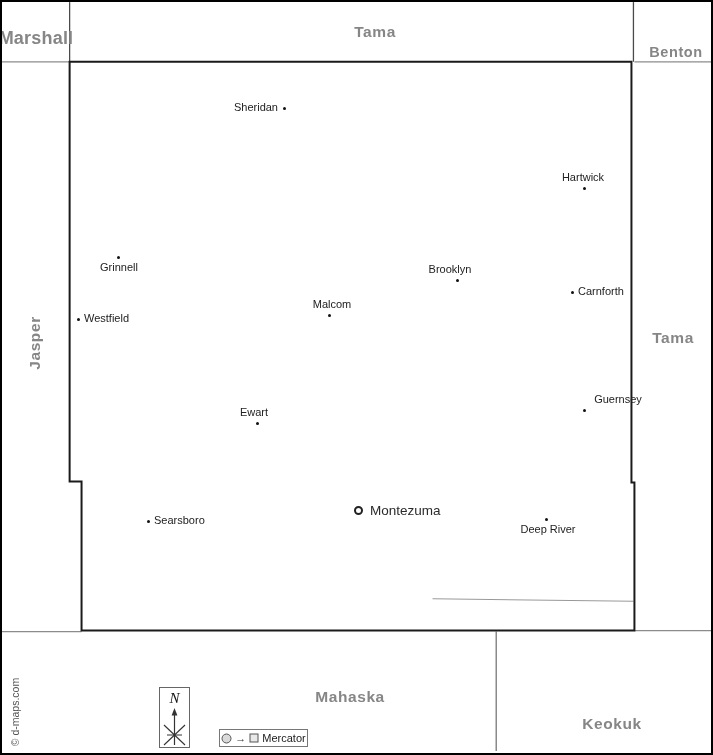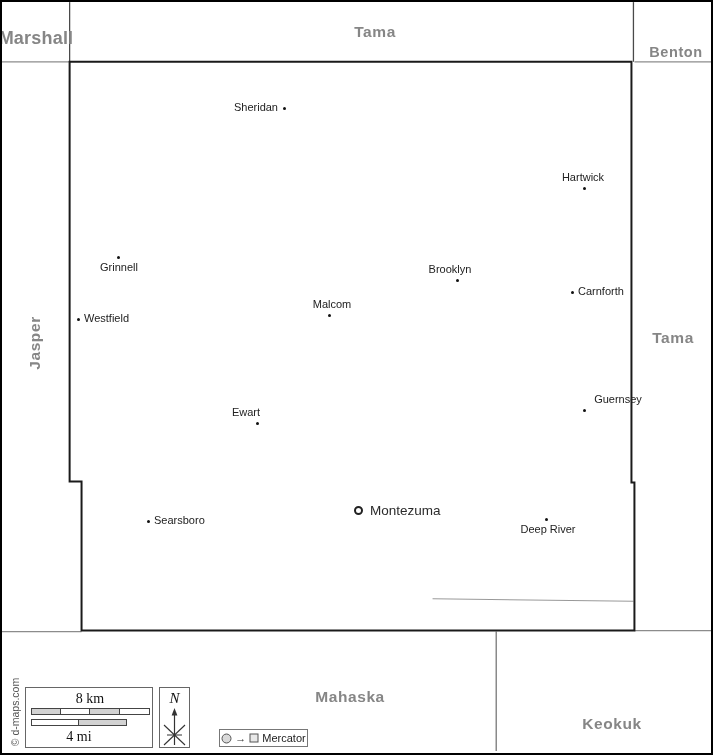--- a/index.html
+++ b/index.html
@@ -123,43 +123,29 @@
       <div class="town-label" style="left: 448px; top: 261px; transform: translateX(-50%);">Brooklyn</div>
       <div class="town-dot" style="left: 568.5px; top: 288.5px;"></div>
       <div class="town-label" style="left: 576px; top: 283px;">Carnforth</div>
       <div class="town-dot" style="left: 74.5px; top: 315.5px;"></div>
       <div class="town-label" style="left: 82px; top: 310px;">Westfield</div>
       <div class="town-dot" style="left: 325.5px; top: 311.5px;"></div>
       <div class="town-label" style="left: 330px; top: 296px; transform: translateX(-50%);">Malcom</div>
       <div class="town-dot" style="left: 580.5px; top: 406.5px;"></div>
       <div class="town-label" style="left: 590px; top: 391px; transform: translateX(-50%); margin-left: 26px;">Guernsey</div>
       <div class="town-dot" style="left: 253.5px; top: 419.5px;"></div>
-      <div class="town-label" style="left: 244px; top: 404px; transform: translateX(-50%);">Ewart</div>
+      <div class="town-label" style="left: 252px; top: 404px; transform: translateX(-50%);">Ewart</div>
       <div class="town-dot" style="left: 144.5px; top: 517.5px;"></div>
       <div class="town-label" style="left: 152px; top: 512px;">Searsboro</div>
       <div class="seat-marker" style="left: 351.9px; top: 503.9px;"></div>
       <div class="seat-label" style="left: 368px; top: 500px;">Montezuma</div>
       <div class="town-dot" style="left: 542.5px; top: 515.5px;"></div>
       <div class="town-label" style="left: 546px; top: 521px; transform: translateX(-50%);">Deep River</div>
     </div>
 
-  <div class="scale-box">
-    <div class="scale-text" style="left:64px;top:3px;">8 km</div>
-    <div class="bar" style="left:5px;top:20px;width:117px;">
-      <div class="seg g" style="width:29px;"></div>
-      <div class="seg w" style="width:29px;"></div>
-      <div class="seg g" style="width:30px;"></div>
-      <div class="seg w" style="width:29px;"></div>
-    </div>
-    <div class="bar" style="left:5px;top:31px;width:94px;">
-      <div class="seg w" style="width:47px;"></div>
-      <div class="seg g" style="width:47px;"></div>
-    </div>
-    <div class="scale-text" style="left:53px;top:41px;">4 mi</div>
-  </div>
 
   <div class="north-box">
     <div class="north-n">N</div>
     <svg width="29" height="40" style="position:absolute;left:0;top:19px;" viewBox="0 0 29 40" xmlns="http://www.w3.org/2000/svg">
       <line x1="14.5" y1="6" x2="14.5" y2="38" stroke="#333" stroke-width="1.2"></line>
       <path d="M 14.5,1 L 11.6,8.5 L 17.4,8.5 Z" fill="#333"></path>
       <line x1="4" y1="18" x2="25" y2="38" stroke="#333" stroke-width="1.1"></line>
       <line x1="4" y1="38" x2="25" y2="18" stroke="#333" stroke-width="1.1"></line>
       <line x1="7" y1="28" x2="22" y2="28" stroke="#333" stroke-width="1"></line>
     </svg>

